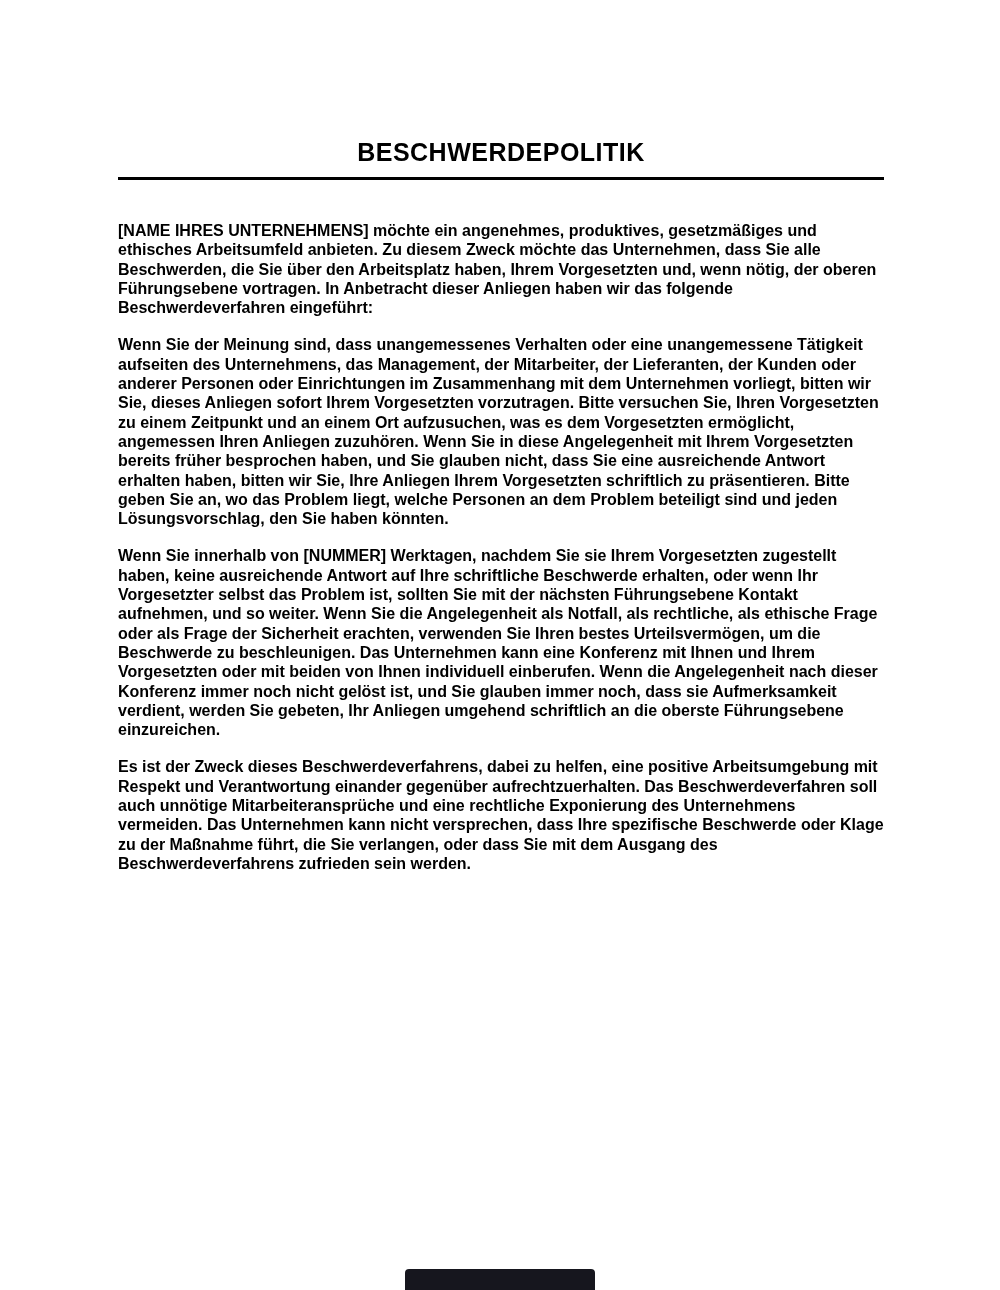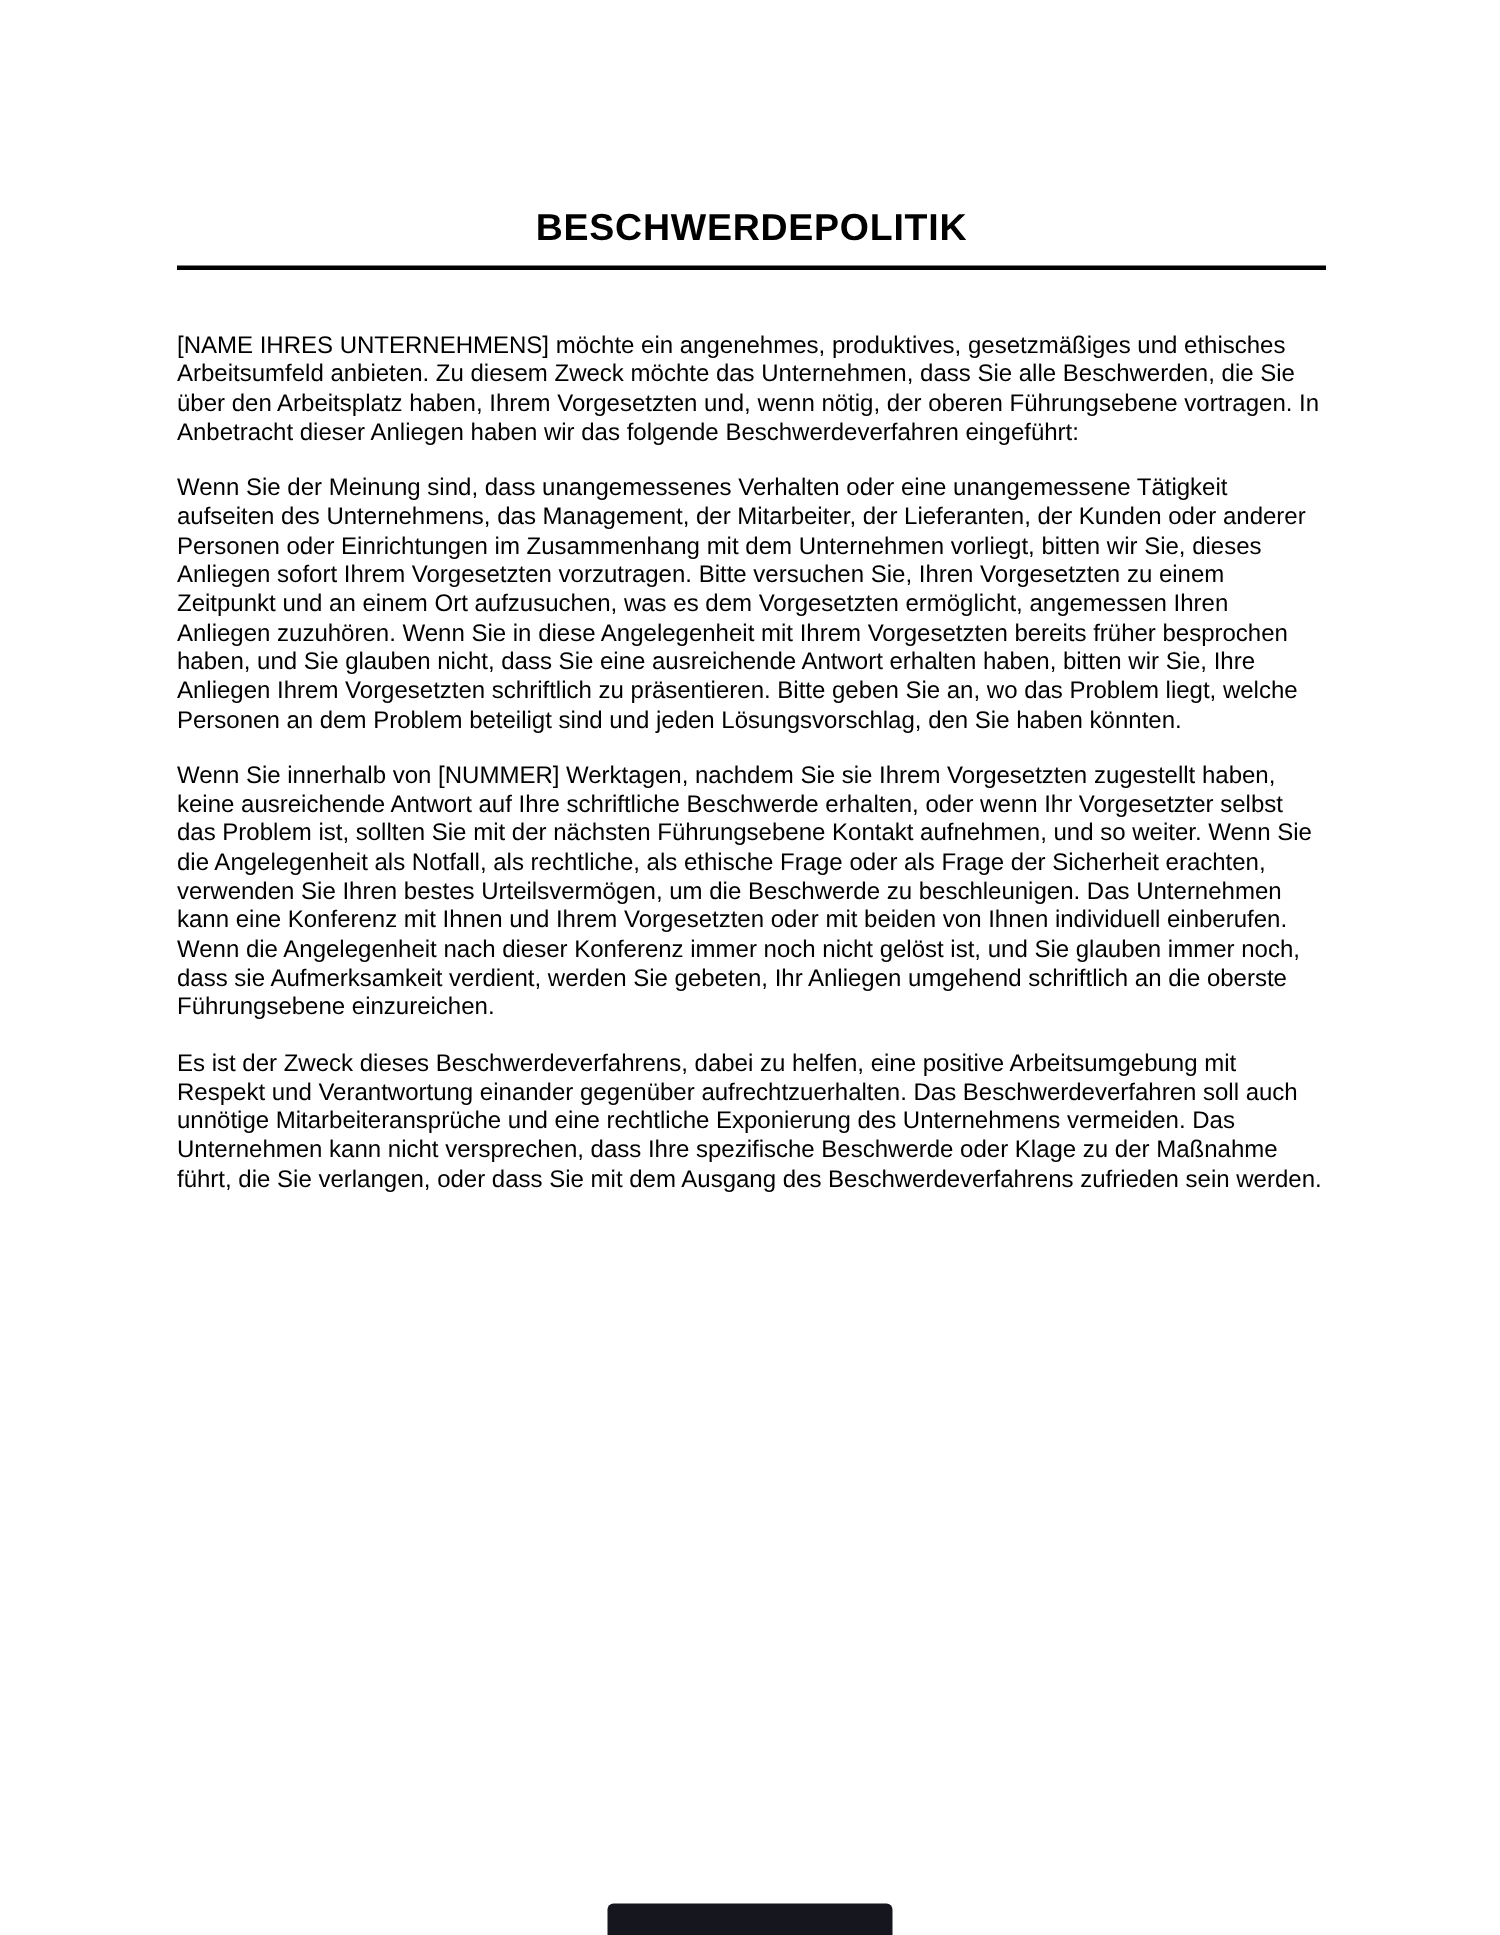--- a/index.html
+++ b/index.html
@@ -37,20 +37,21 @@
     border-top: 3px solid #000000;
     margin: 0 0 41px 0;
     height: 0;
   }
   .doc-paragraph {
     font-size: 16px;
     line-height: 19.3px;
     text-align: left;
     margin: 0 0 18px 0;
     color: #000000;
+    font-weight: bold;
   }
   .footer-watermark {
     position: absolute;
     bottom: 0;
     left: 50%;
     transform: translateX(-50%);
     width: 190px;
     height: 21px;
     background: #16161e;
     border-radius: 4px 4px 0 0;

